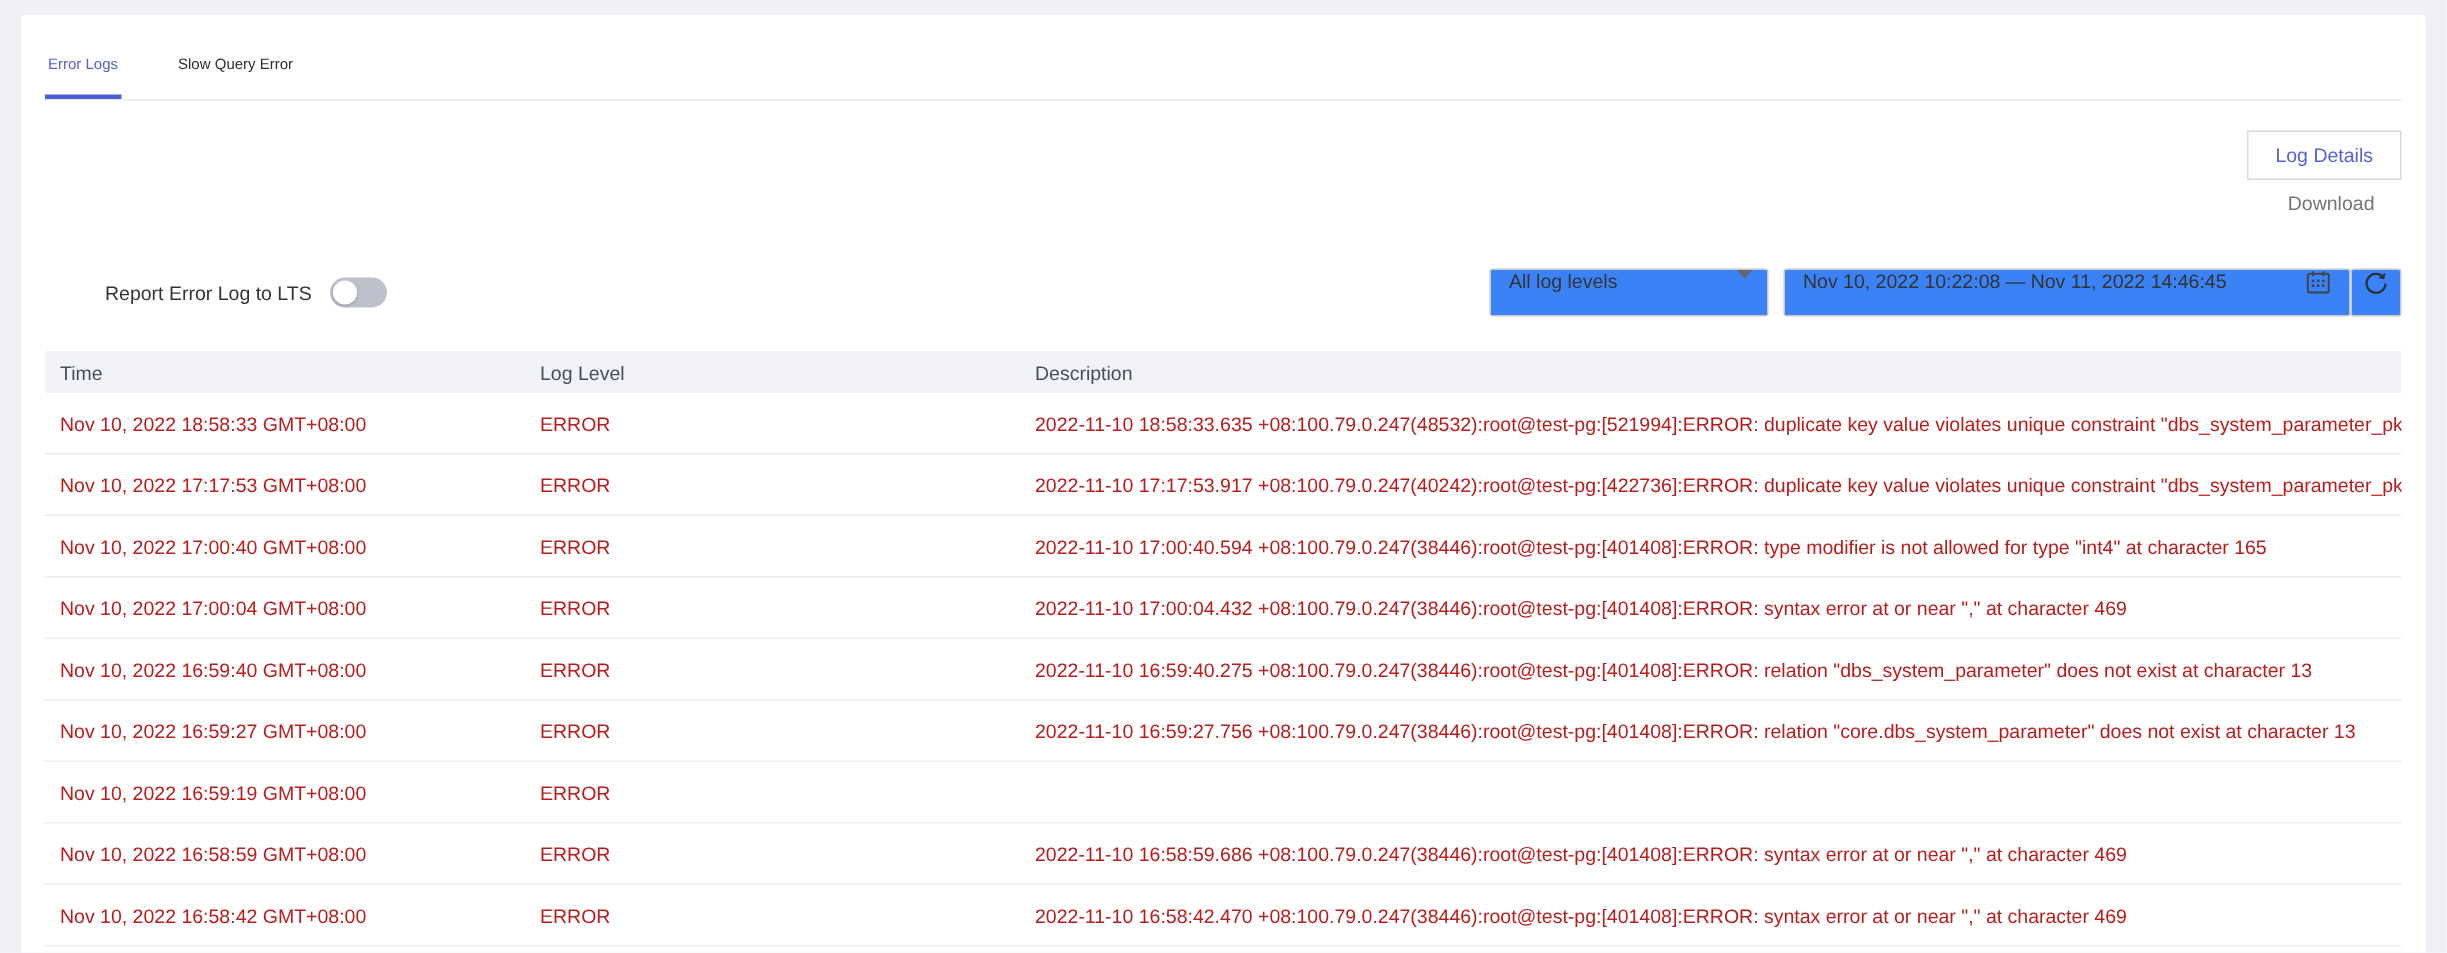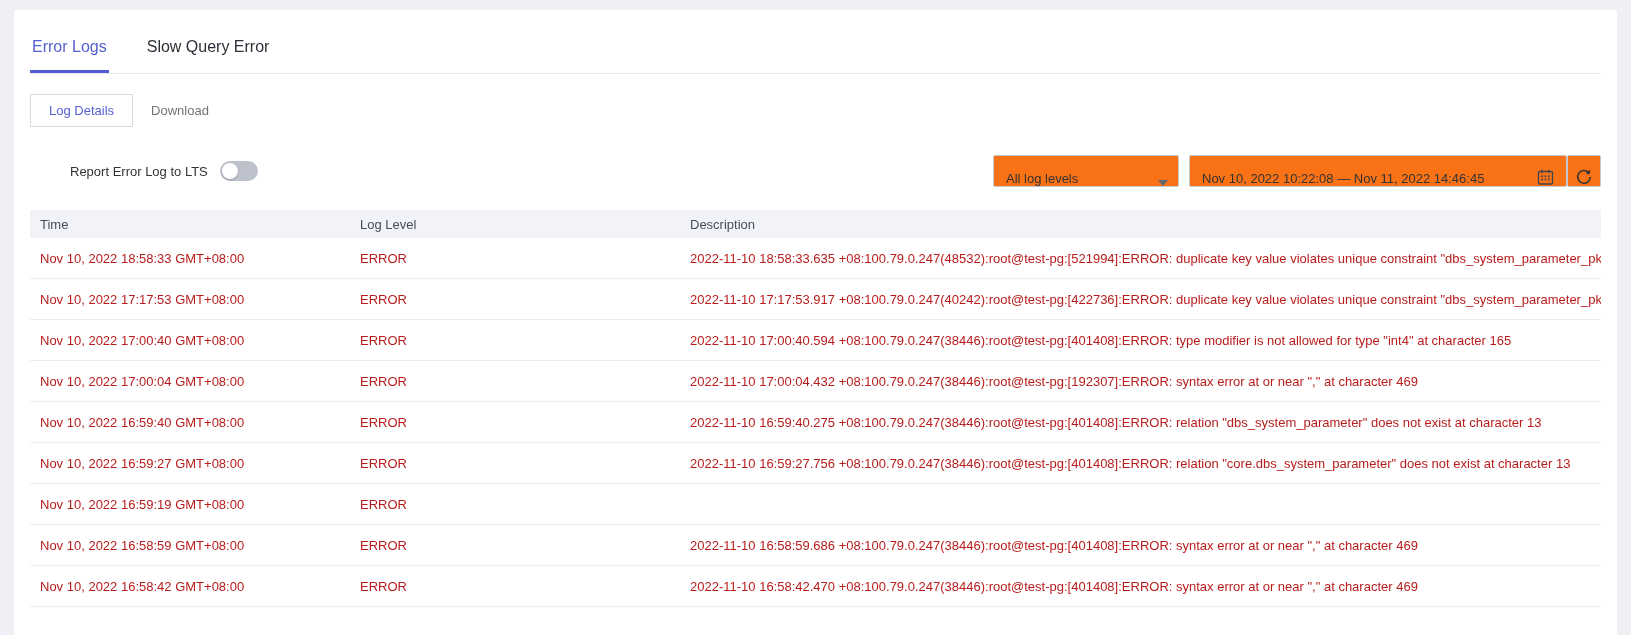--- a/index.html
+++ b/index.html
@@ -18,37 +18,38 @@
     padding: 0 16px 30px 16px;
   }
 
   
   .tabbar {
     padding-top: 28px;
     border-bottom: 1px solid #e8eaef;
     display: flex;
   }
   .tab {
-    font-size: 16px;
+    font-size: 10px;
     color: #2b2f38;
     padding: 0 2px 14px 2px;
     margin-right: 36px;
     cursor: pointer;
     border-bottom: 3px solid transparent;
   }
   .tab.active {
     color: #5561d2;
     border-bottom-color: #505cd4;
   }
 
   
   .subtabs {
     margin-top: 20px;
     display: flex;
-    align-items: center;
+    align-items: flex-end;
+    flex-direction: column;
   }
   .subtab {
     font-size: 13px;
     padding: 8px 18px;
     cursor: pointer;
     color: #737373;
   }
   .subtab.active {
     color: #5561d2;
     border: 1px solid #d6d9e0;
@@ -78,23 +79,23 @@
     width: 16px; height: 16px;
     border-radius: 50%;
     background: #fff;
     box-shadow: 0 1px 2px rgba(0,0,0,.2);
   }
   .right-controls { display: flex; align-items: center; }
   .select-box, .date-box, .icon-btn {
     height: 32px;
     border: 1px solid #c3c8d2;
     border-radius: 2px;
-    background: #f97316;
-    display: flex;
-    align-items: flex-end;
+    background: #3b82f6;
+    display: flex;
+    align-items: flex-start;
     font-size: 13px;
     color: #333;
     cursor: pointer;
   }
   .select-box {
     width: 186px;
     padding: 0 10px 0 12px;
     justify-content: space-between;
     margin-right: 10px;
   }
@@ -210,21 +211,21 @@
 
   <div class="row">
     <div class="c-time">Nov 10, 2022 17:00:40 GMT+08:00</div>
     <div class="c-level">ERROR</div>
     <div class="c-desc">2022-11-10 17:00:40.594 +08:100.79.0.247(38446):root@test-pg:[401408]:ERROR: type modifier is not allowed for type "int4" at character 165</div>
   </div>
 
   <div class="row">
     <div class="c-time">Nov 10, 2022 17:00:04 GMT+08:00</div>
     <div class="c-level">ERROR</div>
-    <div class="c-desc">2022-11-10 17:00:04.432 +08:100.79.0.247(38446):root@test-pg:[192307]:ERROR: syntax error at or near "," at character 469</div>
+    <div class="c-desc">2022-11-10 17:00:04.432 +08:100.79.0.247(38446):root@test-pg:[401408]:ERROR: syntax error at or near "," at character 469</div>
   </div>
 
   <div class="row">
     <div class="c-time">Nov 10, 2022 16:59:40 GMT+08:00</div>
     <div class="c-level">ERROR</div>
     <div class="c-desc">2022-11-10 16:59:40.275 +08:100.79.0.247(38446):root@test-pg:[401408]:ERROR: relation "dbs_system_parameter" does not exist at character 13</div>
   </div>
 
   <div class="row">
     <div class="c-time">Nov 10, 2022 16:59:27 GMT+08:00</div>

